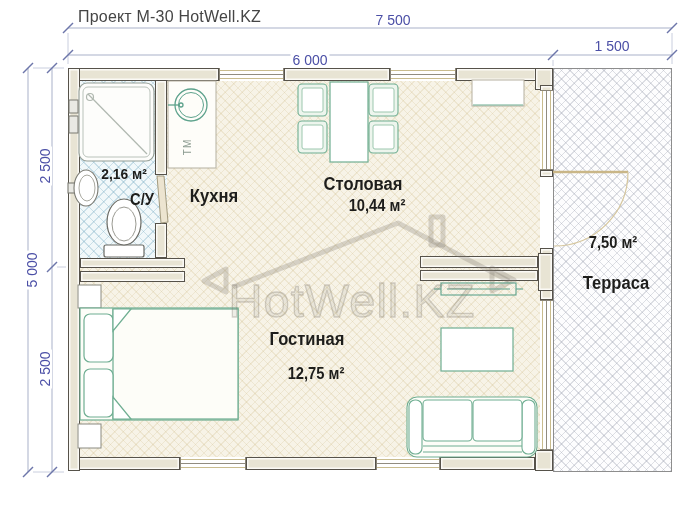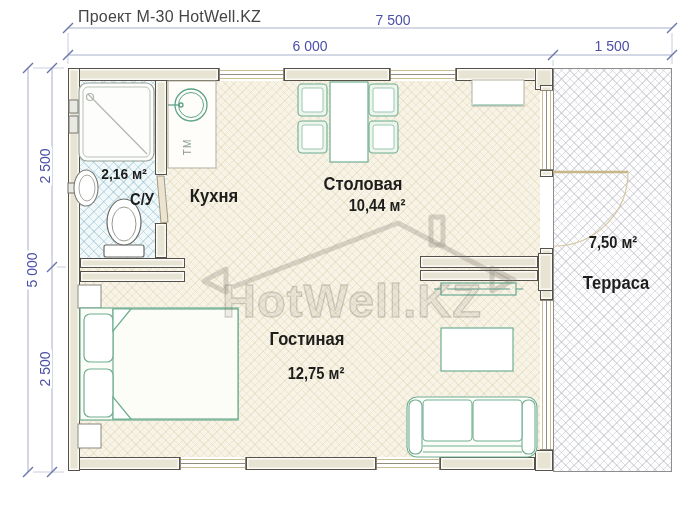--- a/index.html
+++ b/index.html
@@ -35,21 +35,21 @@
          color:#1d1d1b;white-space:nowrap;font-size:18px;}
   .rarea{position:absolute;transform:translate(-50%,-50%) scaleX(.92);font-weight:bold;
          color:#1d1d1b;white-space:nowrap;font-size:16px;}
   .dlabel{position:absolute;transform:translate(-50%,-50%);color:#4b4fa6;font-size:14px;
           white-space:nowrap;background:#fff;padding:0 2px;line-height:14px;}
   .dlabel.vert{transform:translate(-50%,-50%) rotate(-90deg);}
   .title{position:absolute;left:78px;top:8px;font-size:16px;color:#454545;letter-spacing:.2px;}
   .tm{position:absolute;left:187px;top:147px;transform:translate(-50%,-50%) rotate(-90deg);
       font-size:10px;color:#8b9b90;letter-spacing:1px;}
   .wmark{position:absolute;left:352px;top:300px;transform:translate(-50%,-50%);
-         font-size:47px;font-weight:bold;letter-spacing:1px;white-space:nowrap;
+         font-size:47px;font-weight:normal;letter-spacing:1px;white-space:nowrap;
          color:rgba(125,120,108,0.12);-webkit-text-stroke:1.3px rgba(125,120,108,0.30);}
   svg{position:absolute;left:0;top:0;}
 </style>
 </head>
 <body>
 
 <div id="canvas">
 
   <div class="title">Проект М-30 HotWell.KZ</div>
 
@@ -218,21 +218,21 @@
 
     <g fill="none">
       <line x1="553" y1="172" x2="628" y2="172" stroke="#c9b687" stroke-width="2.5"></line>
       <path d="M628,172 A74,74 0 0 1 554,246" stroke="#d6c79e" stroke-width="1.2"></path>
     </g>
   </svg>
 
   <div class="wmark">HotWell.KZ</div>
 
   <div class="dlabel" style="left:393px;top:20px;">7 500</div>
-  <div class="dlabel" style="left:310px;top:46px;">6 000</div>
+  <div class="dlabel" style="left:310px;top:60px;">6 000</div>
   <div class="dlabel" style="left:612px;top:46px;">1 500</div>
   <div class="dlabel vert" style="left:32px;top:270px;">5 000</div>
   <div class="dlabel vert" style="left:45px;top:166px;">2 500</div>
   <div class="dlabel vert" style="left:45px;top:369px;">2 500</div>
 
   <div class="rarea" style="left:124px;top:173px;font-size:15px;">2,16 м²</div>
   <div class="rname" style="left:142px;top:200px;font-size:16px;">С/У</div>
   <div class="rname" style="left:214px;top:196px;">Кухня</div>
   <div class="rname" style="left:363px;top:184px;">Столовая</div>
   <div class="rarea" style="left:377px;top:206px;">10,44 м²</div>

